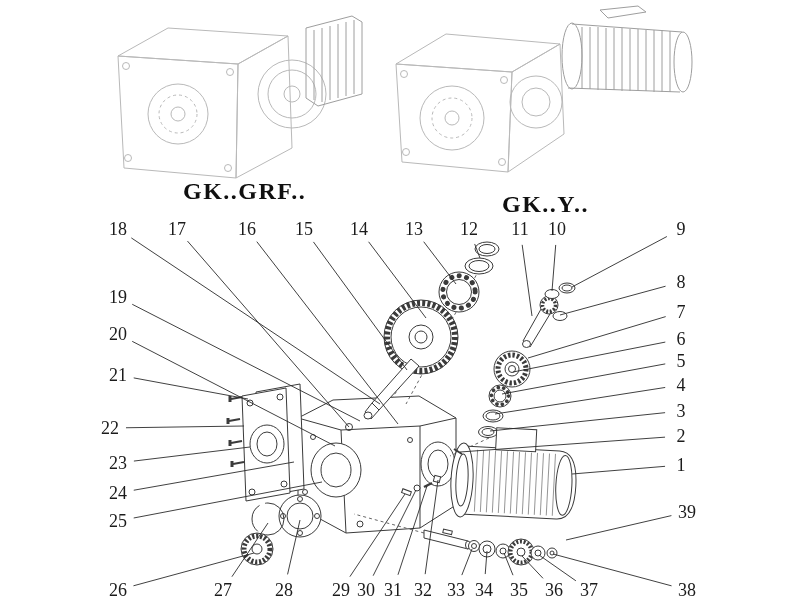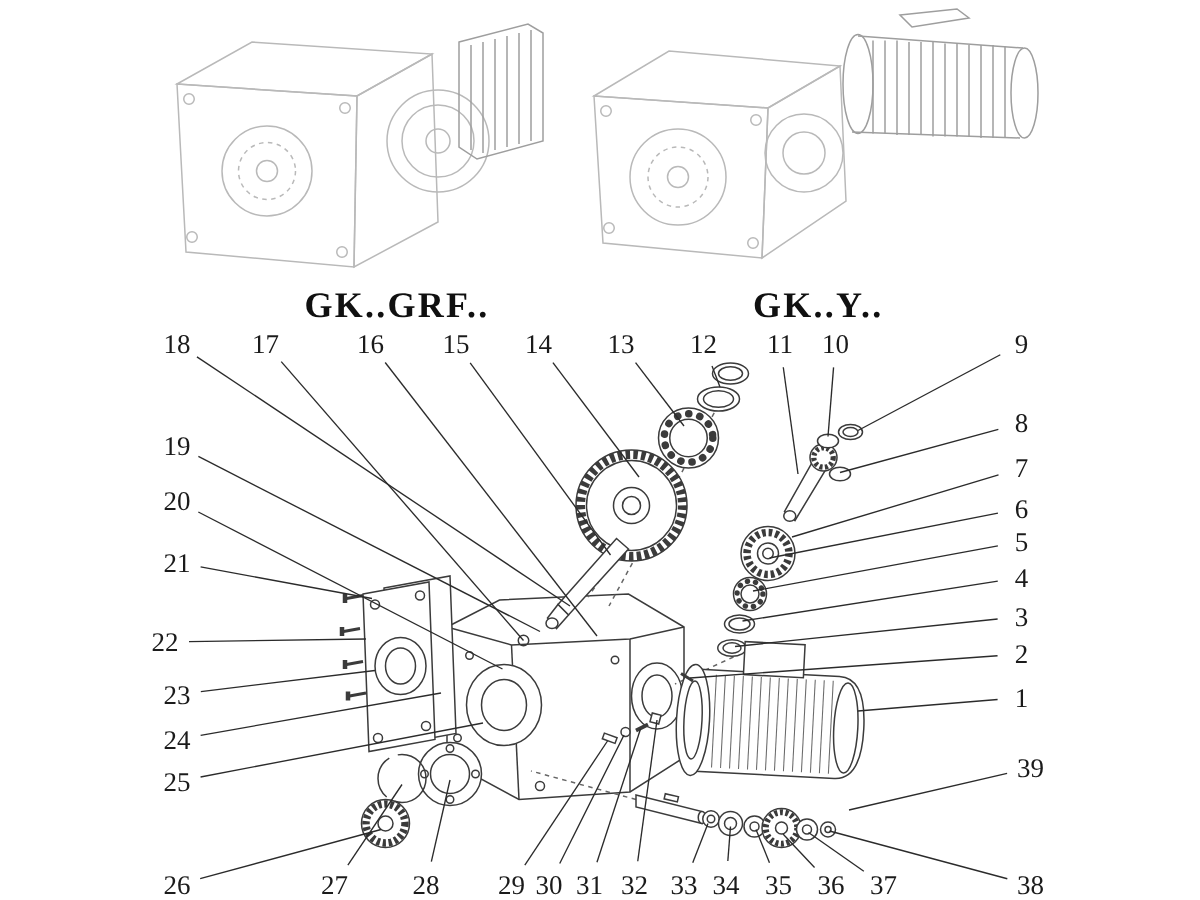--- a/index.html
+++ b/index.html
@@ -1,21 +1,21 @@
 <!DOCTYPE html>
 <html><head>
 <meta charset="utf-8">
 <style>
   html,body{margin:0;padding:0;background:#fff;}
   .stage{position:relative;width:800px;height:600px;background:#fff;overflow:hidden;
          font-family:"Liberation Serif",serif;}
   #scene{position:absolute;left:0;top:0;}
   .title{position:absolute;font-family:"Liberation Serif",serif;font-weight:700;
          font-size:24px;letter-spacing:1.5px;color:#101010;white-space:nowrap;}
-  .title-left{left:183px;top:191px;margin-left:20px;}
+  .title-left{left:183px;top:178px;}
   .title-right{left:502px;top:191px;}
   #labels text{font-family:"Liberation Serif",serif;font-size:18px;fill:#1b1b1b;
                text-anchor:middle;}
   #leaders line{stroke:#2b2b2b;stroke-width:0.9;}
   .sketch{stroke:#b9b9b9;fill:none;stroke-width:1;}
   .sketch-dark{stroke:#9e9e9e;}
   .part{stroke:#3b3b3b;fill:none;stroke-width:1;}
 </style>
 </head>
 <body>

